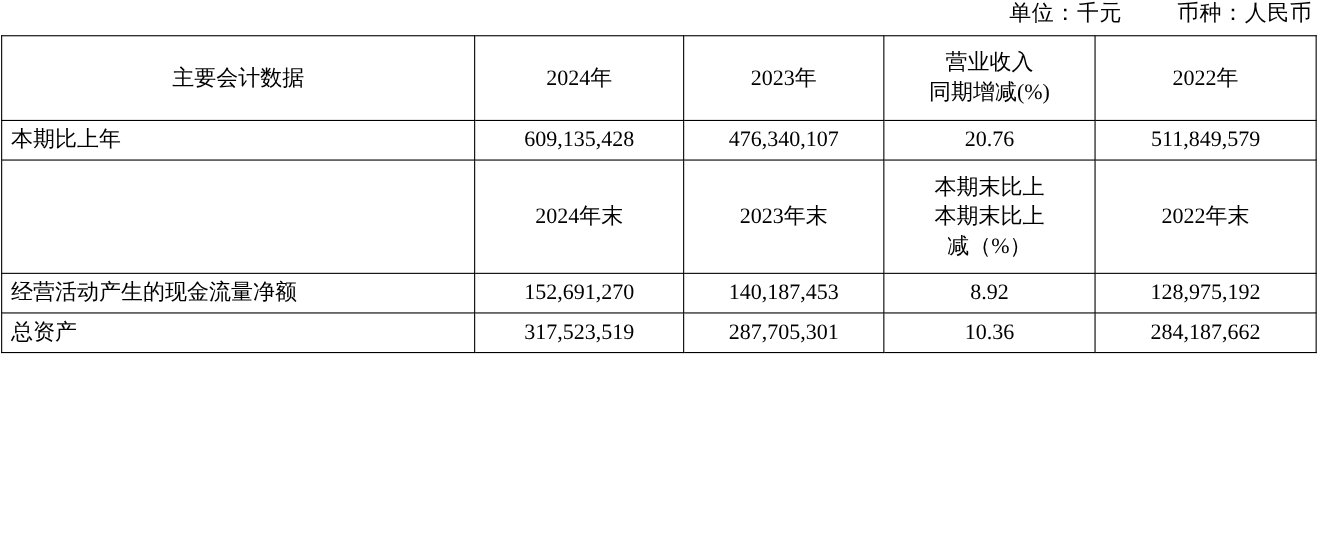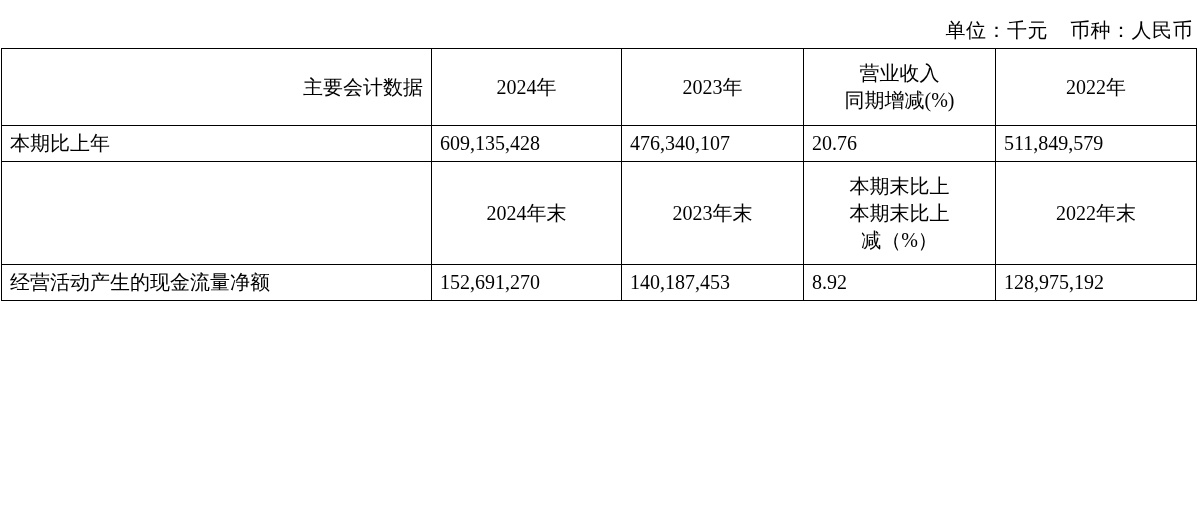--- a/index.html
+++ b/index.html
@@ -17,23 +17,24 @@
   .page {
     position: relative;
     width: 1199px;
     height: 507px;
     box-sizing: border-box;
   }
   .unit-line {
     text-align: right;
     font-size: 20px;
     line-height: 28px;
-    padding: 16px 6px 4px 0;
+    padding: 0 6px 4px 0;
     white-space: pre;
     letter-spacing: 0.5px;
+    font-family: Liberation Mono, monospace;
   }
   table.fin {
     border-collapse: collapse;
     width: 1195px;
     margin-left: 1px;
     table-layout: fixed;
   }
   table.fin td {
     border: 1px solid #000000;
     font-size: 20px;
@@ -48,29 +49,28 @@
   col.c-y3    { width: 201px; }
 
   .hdr {
     text-align: center;
   }
   .lbl {
     text-align: left;
     padding-left: 10px;
   }
   .num {
-    text-align: left;
+    text-align: center;
     padding-right: 10px;
   }
   .two-line {
     line-height: 27px;
   }
   .tall {
     height: 70px;
-    text-align: right;
   }
   .row-h {
     height: 36px;
   }
 </style>
 </head>
 <body>
 
 <div class="page">
 
@@ -120,16 +120,23 @@
       </tr>
 
       <tr class="row-h">
         <td class="lbl">经营活动产生的现金流量净额</td>
         <td class="num">152,691,270</td>
         <td class="num">140,187,453</td>
         <td class="num">8.92</td>
         <td class="num">128,975,192</td>
       </tr>
 
+      <tr class="row-h">
+        <td class="lbl">总资产</td>
+        <td class="num">317,523,519</td>
+        <td class="num">287,705,301</td>
+        <td class="num">10.36</td>
+        <td class="num">284,187,662</td>
+      </tr>
     </tbody>
   </table>
 
 </div>
 
 </body></html>

